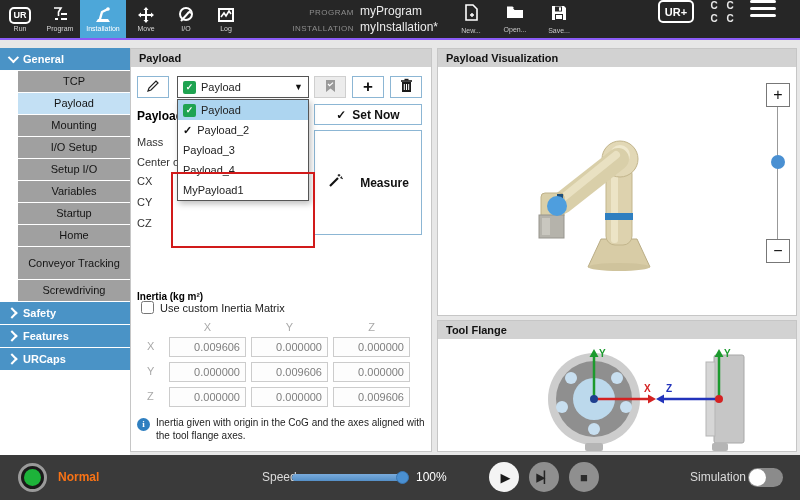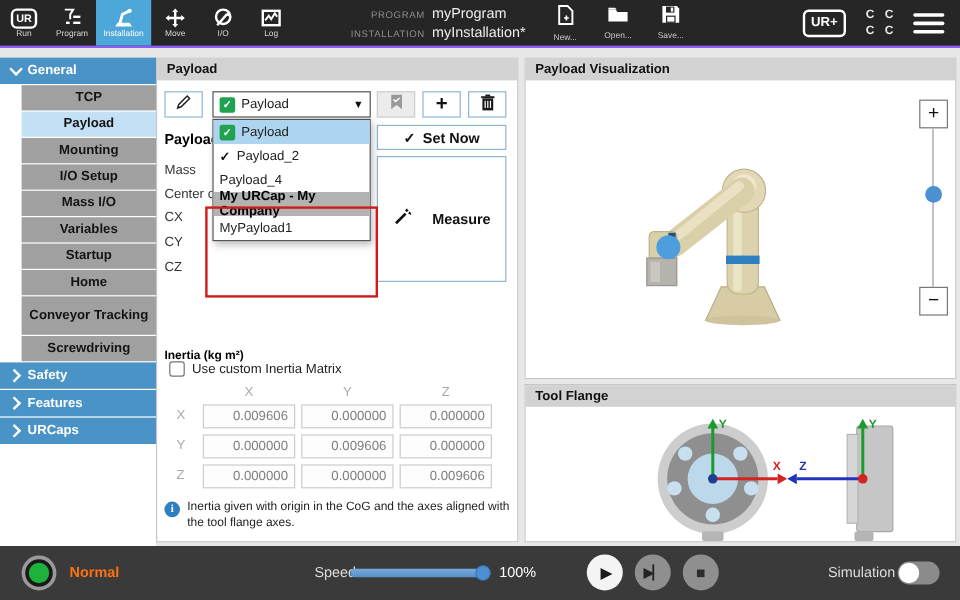--- a/index.html
+++ b/index.html
@@ -15,34 +15,34 @@
   .tab.active .tlabel { color:#fff; }
   .ur-logo-box { width:22px; height:17px; border:2px solid #fff; border-radius:5px; color:#fff; font-weight:bold; font-size:9px; display:flex; align-items:center; justify-content:center; }
   .ticon { width:20px; height:18px; display:flex; align-items:center; justify-content:center; }
   .prog-info { margin-left:30px; display:flex; flex-direction:column; justify-content:center; gap:2px; }
   .prog-row { display:flex; gap:6px; align-items:baseline; }
   .prog-row .plabel { width:78px; text-align:right; font-size:8px; color:#8d8d8d; letter-spacing:.5px; }
   .prog-row .pvalue { font-size:12px; color:#ececec; }
   .file-actions { display:flex; margin-left:14px; gap:6px; align-items:center; }
   .faction { width:38px; display:flex; flex-direction:column; align-items:center; justify-content:center; gap:2px; cursor:pointer; }
   .faction .flabel { font-size:7px; color:#c9c9c9; }
-  .right-cluster { margin-left:auto; display:flex; align-items:center; gap:14px; padding-right:13px; }
+  .right-cluster { margin-left:auto; display:flex; align-items:flex-start; gap:14px; padding-right:24px; }
   .urplus { width:36px; height:23px; border:2px solid #fff; border-radius:5px; color:#fff; font-weight:bold; font-size:11px; display:flex; align-items:center; justify-content:center; }
   .cgrid { display:grid; grid-template-columns:12px 12px; grid-template-rows:12px 12px; gap:1px 4px; }
   .cgrid span { color:#e8e8e8; font-size:10px; font-weight:bold; text-align:center; }
   .hamburger { width:26px; display:flex; flex-direction:column; gap:4px; cursor:pointer; }
   .hamburger i { display:block; height:3px; background:#fff; border-radius:2px; }
 
   
   .sidebar { position:absolute; top:48px; left:0; width:130px; bottom:45px; background:#fff; display:flex; flex-direction:column; row-gap:1px; }
   .side-header { height:22px; background:#4a93c6; color:#fff; font-weight:bold; font-size:11px; display:flex; align-items:center; gap:7px; padding-left:8px; cursor:pointer; flex:none; }
   .chev { width:8px; height:8px; border:solid #fff; border-width:0 2px 2px 0; display:inline-block; flex:none; }
   .chev.down { transform:rotate(45deg) translateY(-2px); }
   .chev.right { transform:rotate(-45deg); }
-  .side-item { margin-left:18px; background:#a0a0a0; color:#141414; font-weight:bold; font-size:11px; display:flex; align-items:center; justify-content:center; text-align:center; height:21px; line-height:1.15; cursor:pointer; flex:none; }
+  .side-item { margin-left:18px; background:#a0a0a0; color:#141414; font-weight:normal; font-size:11px; display:flex; align-items:center; justify-content:center; text-align:center; height:21px; line-height:1.15; cursor:pointer; flex:none; }
   .side-item.tall { height:32px; }
   .side-item.selected { background:#c3e0f4; }
 
   
   .panel { position:absolute; background:#fff; border:1px solid #c6c6c6; }
   .panel-header { height:18px; background:#d2d2d2; font-size:11px; font-weight:bold; color:#111; display:flex; align-items:center; padding-left:8px; }
   #main-panel { left:130px; top:48px; width:302px; height:404px; }
   #viz-panel { left:437px; top:48px; width:360px; height:268px; }
   #flange-panel { left:437px; top:320px; width:360px; height:132px; }
 
@@ -223,21 +223,21 @@
 
   <div class="sidebar">
     <div class="side-header">
       <span class="chev down"></span>
       <span>General</span>
     </div>
     <div class="side-item">TCP</div>
     <div class="side-item selected">Payload</div>
     <div class="side-item">Mounting</div>
     <div class="side-item">I/O Setup</div>
-    <div class="side-item">Mass I/O</div>
+    <div class="side-item">Setup I/O</div>
     <div class="side-item">Variables</div>
     <div class="side-item">Startup</div>
     <div class="side-item">Home</div>
     <div class="side-item tall">Conveyor Tracking</div>
     <div class="side-item">Screwdriving</div>
     <div class="side-header">
       <span class="chev right"></span>
       <span>Safety</span>
     </div>
     <div class="side-header">
@@ -305,24 +305,24 @@
     <div class="dropdown">
       <div class="dd-row sel">
         <span class="gcheck">✓</span>
         <span>Payload</span>
       </div>
       <div class="dd-row">
         <span class="dd-check">✓</span>
         <span>Payload_2</span>
       </div>
       <div class="dd-row">
+        <span>Payload_3</span>
+      </div>
+      <div class="dd-row">
         <span>Payload_4</span>
-      </div>
-      <div class="dd-row grp">
-        <span>My URCap - My Company</span>
       </div>
       <div class="dd-row">
         <span>MyPayload1</span>
       </div>
     </div>
     <div class="red-rect"></div>
 
     <span id="inertia-title">Inertia (kg m²)</span>
     <div class="chk-row">
       <input type="checkbox" style="">

